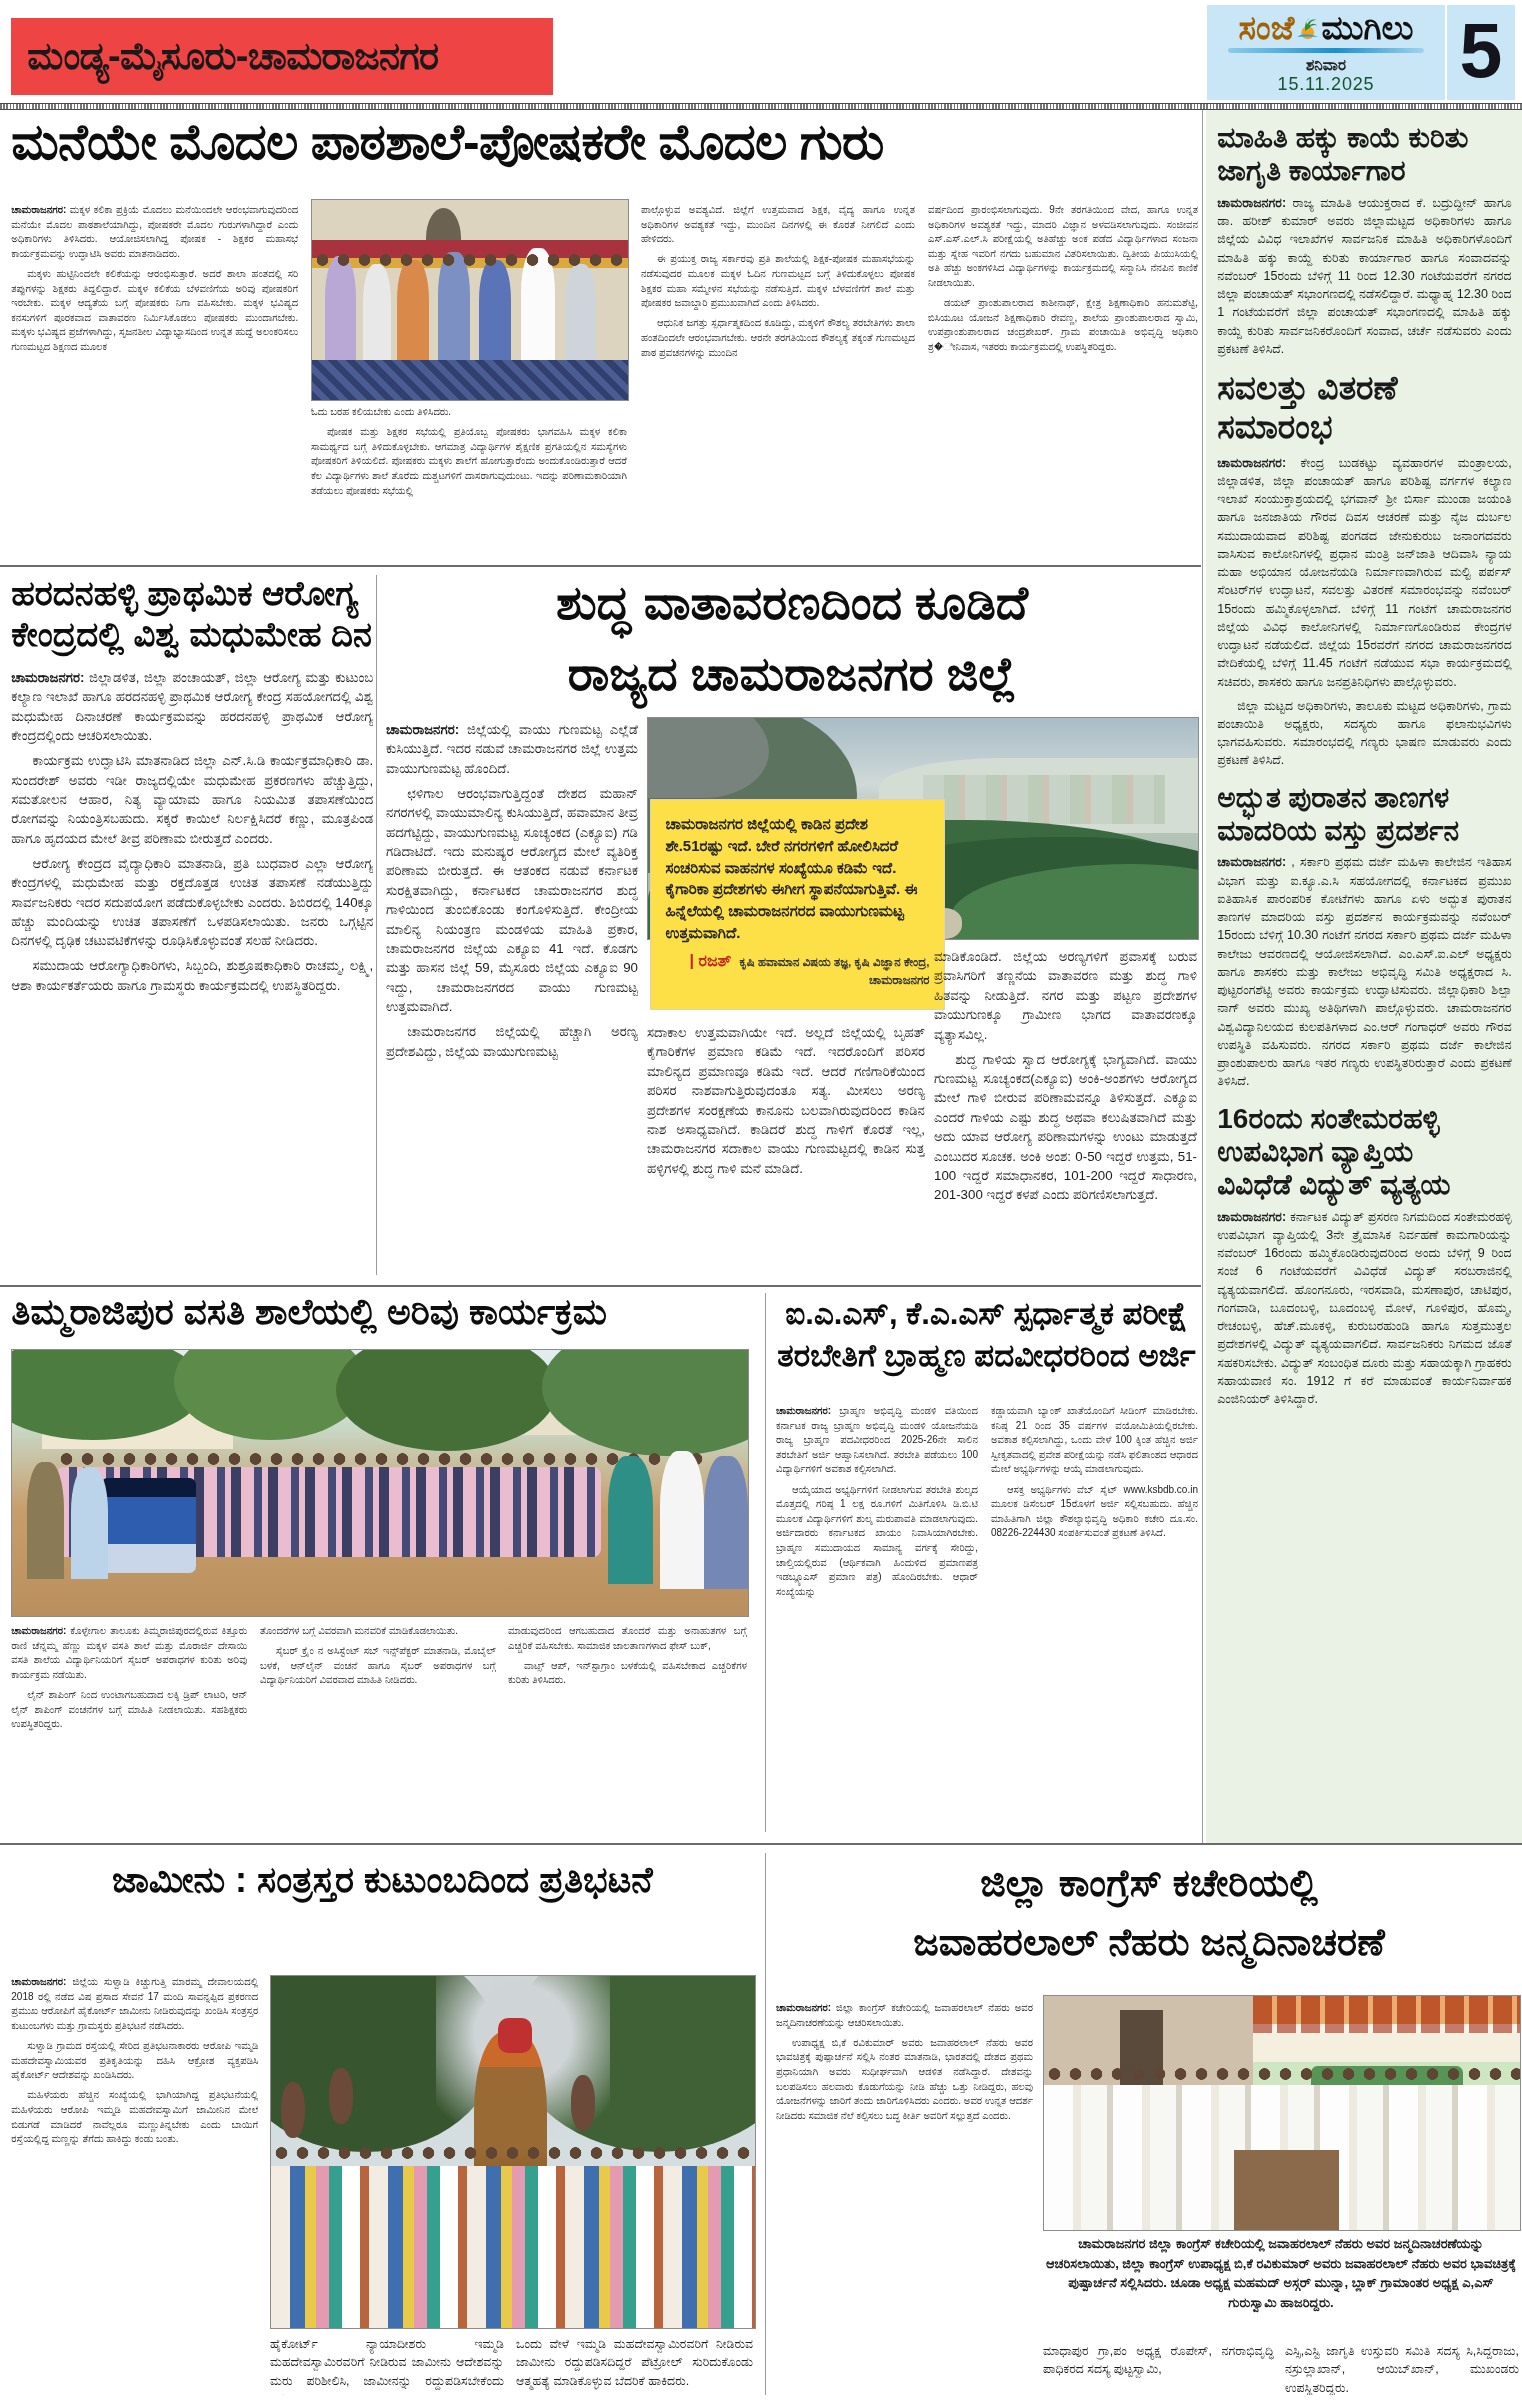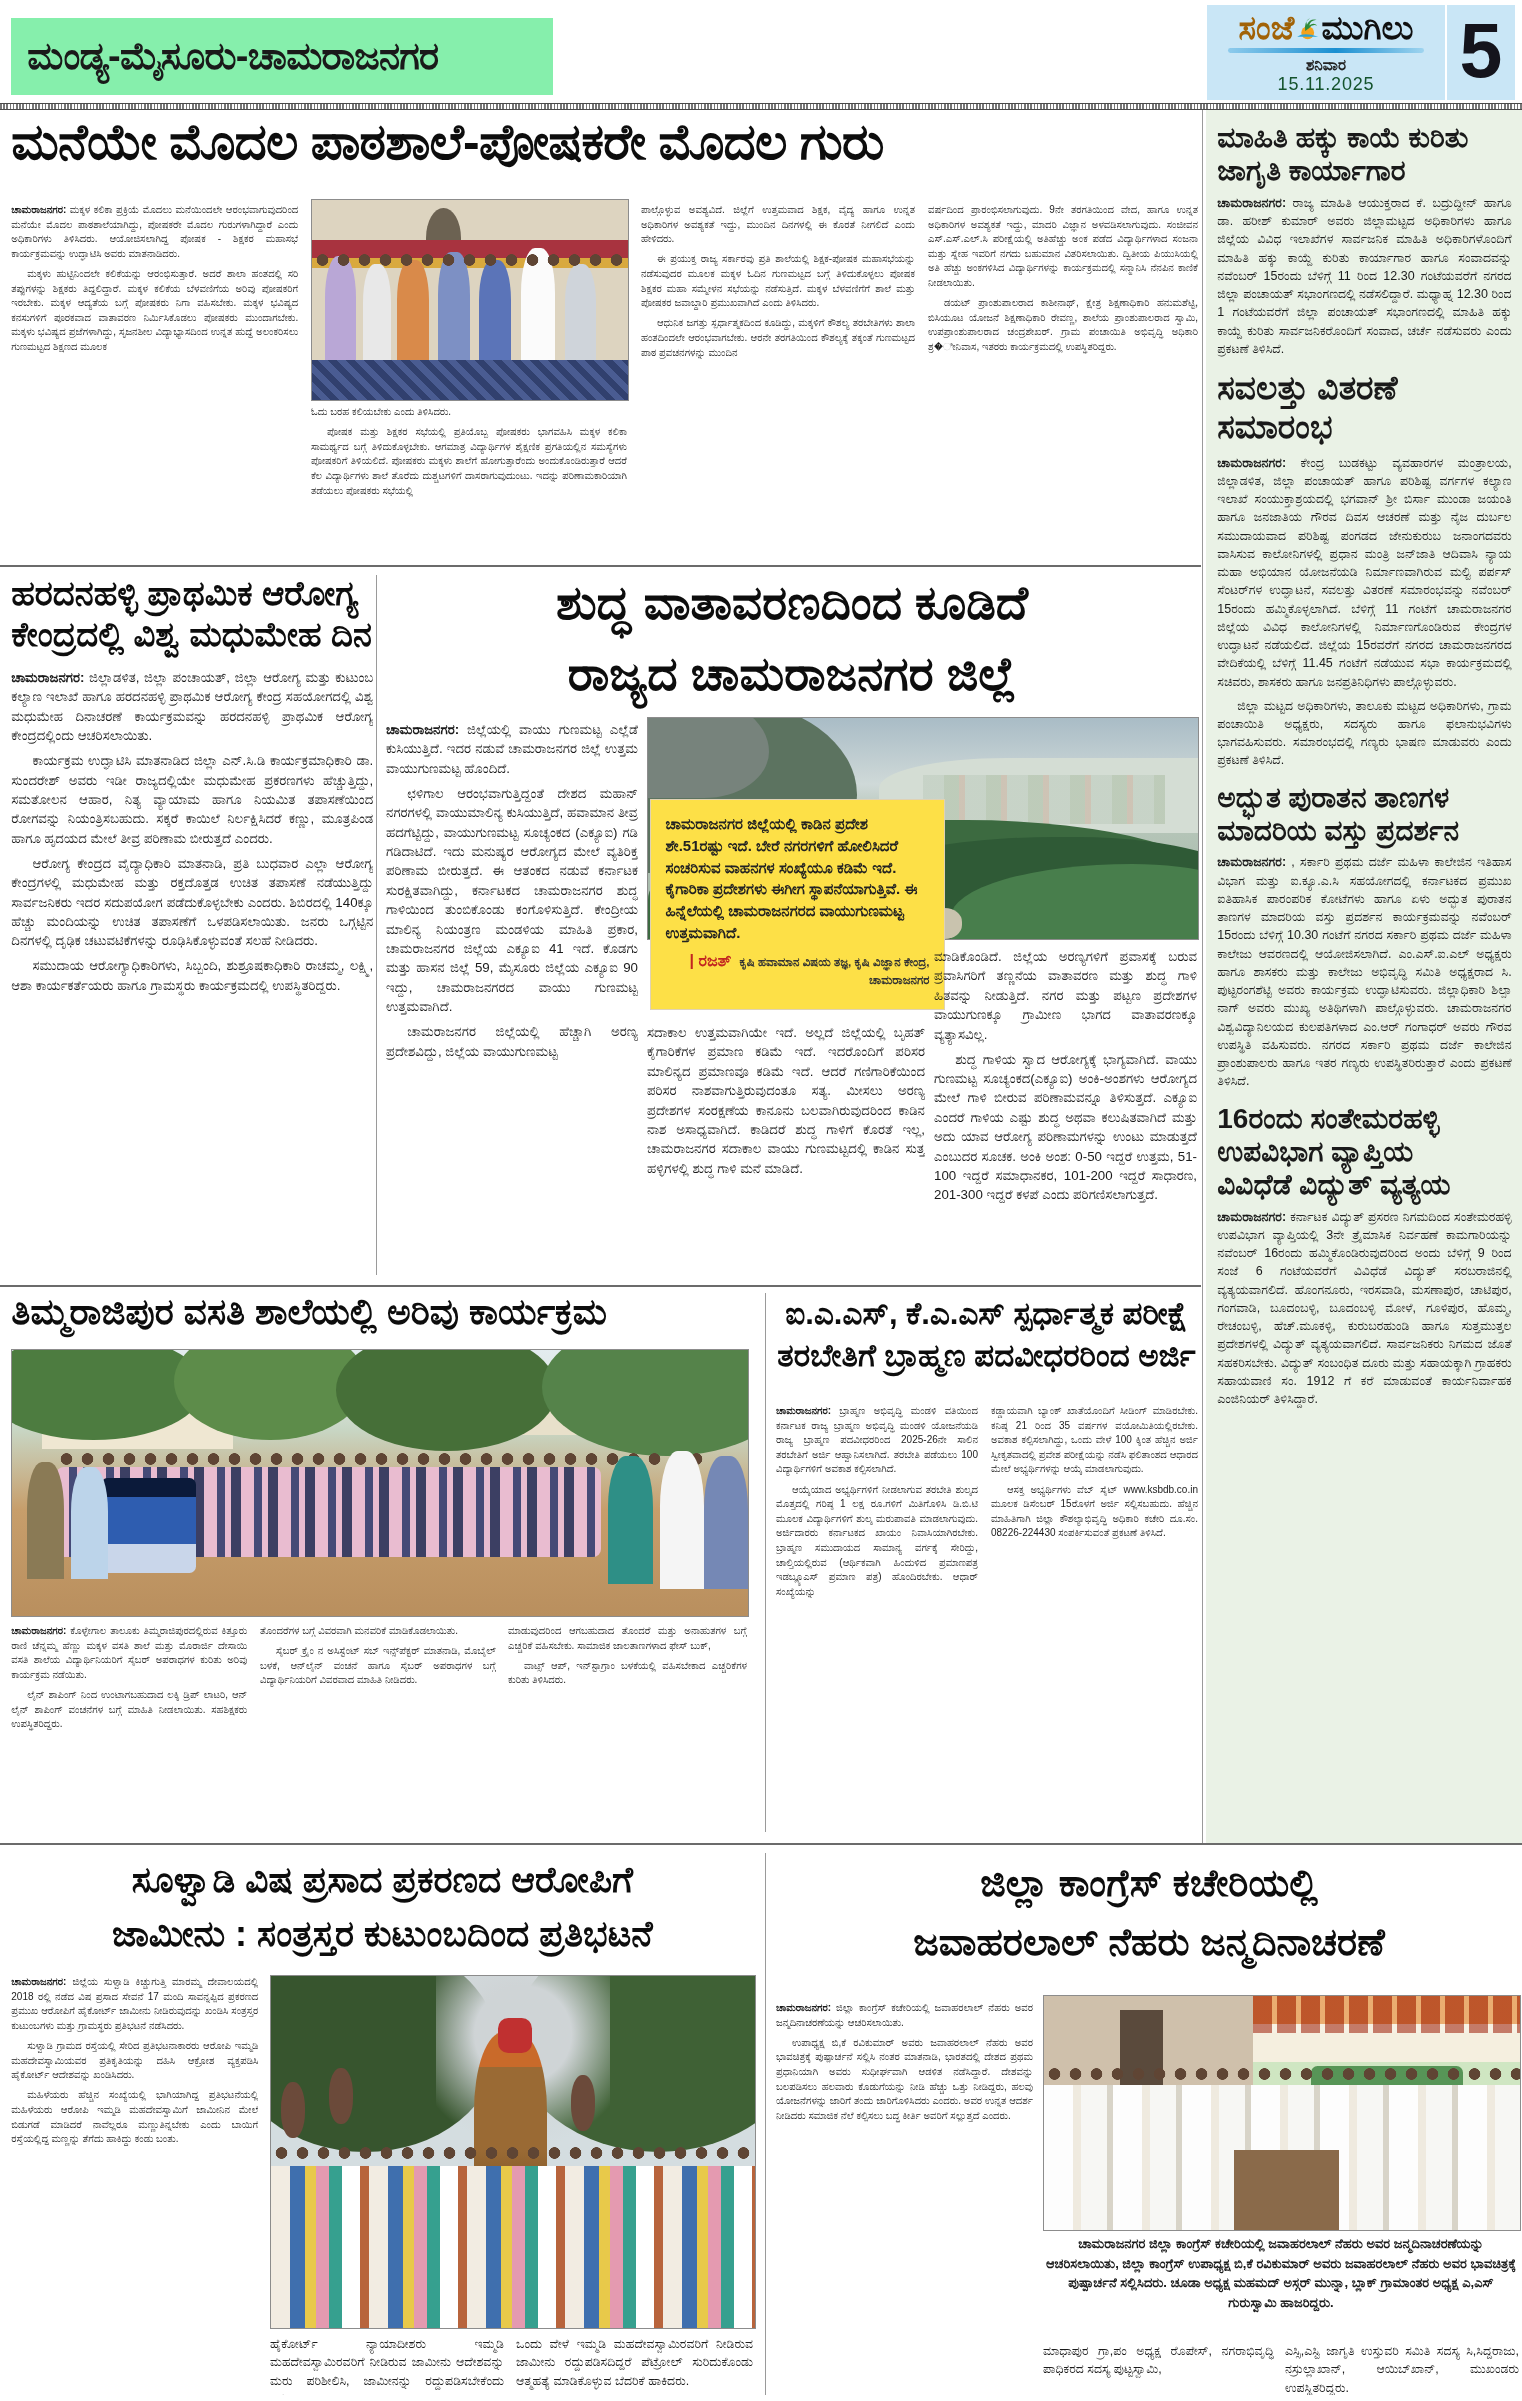--- a/index.html
+++ b/index.html
@@ -9,21 +9,21 @@
   .body-text{font-size:10px;line-height:1.46;text-align:justify;color:#1b1b1b;}
   .body-text p{margin:0 0 5.6px 0;}
   .body-text p.ind{text-indent:1.6em;}
   .dl{font-weight:bold;}
   .hl{font-weight:bold;color:#0d0d0d;}
   .rule-h{background:#6b6b6b;height:1.6px;}
   .rule-v{background:#9a9a9a;width:0.8px;}
   .photo{position:absolute;overflow:hidden;border:0.8px solid #8c8c8c;background:#d8d3c6;}
   .photo *{position:absolute;}
   
-  #region-box{left:11.3px;top:18px;width:526px;height:77px;background:#86efac;
+  #region-box{left:11.3px;top:18px;width:526px;height:77px;background:#ef4444;
       font-size:38px;font-weight:bold;line-height:77px;padding-left:16px;letter-spacing:-0.8px;}
   #masthead{left:1207px;top:4.8px;width:308px;height:95px;background:#c9e6f6;display:flex;}
   #masthead .left{flex:1;text-align:center;padding-top:6.5px;}
   #mast-logo{font-size:33px;font-weight:bold;line-height:1.05;}
   #mast-logo .red{color:#a16207;}
   #mast-logo .blk{color:#101010;}
   #swoosh{height:4.8px;margin:2.4px 21px 3.2px;border-radius:2.4px;
       background:linear-gradient(90deg,#8ecbec,#1a8fd1 55%,#9fd4ef);}
   #mast-day{font-size:15.3px;font-weight:bold;color:#222;}
   #mast-date{font-size:18px;color:#14532d;letter-spacing:0.8px;}
@@ -263,21 +263,20 @@
     <p class="ind">ಆಯ್ಕೆಯಾದ ಅಭ್ಯರ್ಥಿಗಳಿಗೆ ನೀಡಲಾಗುವ ತರಬೇತಿ ಶುಲ್ಕದ ಮೊತ್ತದಲ್ಲಿ ಗರಿಷ್ಠ 1 ಲಕ್ಷ ರೂ.ಗಳಿಗೆ ಮಿತಿಗೊಳಿಸಿ ಡಿ.ಬಿ.ಟಿ ಮೂಲಕ ವಿದ್ಯಾರ್ಥಿಗಳಿಗೆ ಶುಲ್ಕ ಮರುಪಾವತಿ ಮಾಡಲಾಗುವುದು. ಅರ್ಜಿದಾರರು ಕರ್ನಾಟಕದ ಖಾಯಂ ನಿವಾಸಿಯಾಗಿರಬೇಕು. ಬ್ರಾಹ್ಮಣ ಸಮುದಾಯದ ಸಾಮಾನ್ಯ ವರ್ಗಕ್ಕೆ ಸೇರಿದ್ದು, ಚಾಲ್ತಿಯಲ್ಲಿರುವ (ಆರ್ಥಿಕವಾಗಿ ಹಿಂದುಳಿದ ಪ್ರಮಾಣಪತ್ರ ಇಡಬ್ಲ್ಯೂಎಸ್ ಪ್ರಮಾಣ ಪತ್ರ) ಹೊಂದಿರಬೇಕು. ಆಧಾರ್ ಸಂಖ್ಯೆಯನ್ನು</p>
   </div>
   <div class="abs body-text" style="left:991px;top:1404px;width:207px;height:428px;overflow:hidden;">
     <p>ಕಡ್ಡಾಯವಾಗಿ ಬ್ಯಾಂಕ್ ಖಾತೆಯೊಂದಿಗೆ ಸೀಡಿಂಗ್ ಮಾಡಿರಬೇಕು. ಕನಿಷ್ಠ 21 ರಿಂದ 35 ವರ್ಷಗಳ ವಯೋಮಿತಿಯಲ್ಲಿರಬೇಕು. ಅವಕಾಶ ಕಲ್ಪಿಸಲಾಗಿದ್ದು, ಒಂದು ವೇಳೆ 100 ಕ್ಕಿಂತ ಹೆಚ್ಚಿನ ಅರ್ಜಿ ಸ್ವೀಕೃತವಾದಲ್ಲಿ ಪ್ರವೇಶ ಪರೀಕ್ಷೆಯನ್ನು ನಡೆಸಿ ಫಲಿತಾಂಶದ ಆಧಾರದ ಮೇಲೆ ಅಭ್ಯರ್ಥಿಗಳನ್ನು ಆಯ್ಕೆ ಮಾಡಲಾಗುವುದು.</p>
     <p class="ind">ಆಸಕ್ತ ಅಭ್ಯರ್ಥಿಗಳು ವೆಬ್ ಸೈಟ್ www.ksbdb.co.in ಮೂಲಕ ಡಿಸೆಂಬರ್ 15ರೊಳಗೆ ಅರ್ಜಿ ಸಲ್ಲಿಸಬಹುದು. ಹೆಚ್ಚಿನ ಮಾಹಿತಿಗಾಗಿ ಜಿಲ್ಲಾ ಕೌಶಲ್ಯಾಭಿವೃದ್ಧಿ ಅಧಿಕಾರಿ ಕಚೇರಿ ದೂ.ಸಂ. 08226-224430 ಸಂಪರ್ಕಿಸುವಂತೆ ಪ್ರಕಟಣೆ ತಿಳಿಸಿದೆ.</p>
   </div>
 
   <div class="abs rule-h" style="left:0;top:1843px;width:1523px;"></div>
 
   <div id="f-headline" class="abs hl">
-    <div>ಸೂಳ್ವಾಡಿ ವಿಷ ಪ್ರಸಾದ ಪ್ರಕರಣದ ಆರೋಪಿಗೆ</div>
     <div>ಜಾಮೀನು : ಸಂತ್ರಸ್ತರ ಕುಟುಂಬದಿಂದ ಪ್ರತಿಭಟನೆ</div>
   </div>
 
   <div class="abs body-text" style="left:11.3px;top:1975px;width:247px;height:416px;overflow:hidden;">
     <p><span class="dl">ಚಾಮರಾಜನಗರ:</span> <span>ಜಿಲ್ಲೆಯ ಸುಳ್ವಾಡಿ ಕಿಚ್ಚುಗುತ್ತಿ ಮಾರಮ್ಮ ದೇವಾಲಯದಲ್ಲಿ 2018 ರಲ್ಲಿ ನಡೆದ ವಿಷ ಪ್ರಸಾದ ಸೇವನೆ 17 ಮಂದಿ ಸಾವನ್ನಪ್ಪಿದ ಪ್ರಕರಣದ ಪ್ರಮುಖ ಆರೋಪಿಗೆ ಹೈಕೋರ್ಟ್ ಜಾಮೀನು ನೀಡಿರುವುದನ್ನು ಖಂಡಿಸಿ ಸಂತ್ರಸ್ತರ ಕುಟುಂಬಗಳು ಮತ್ತು ಗ್ರಾಮಸ್ಥರು ಪ್ರತಿಭಟನೆ ನಡೆಸಿದರು.</span></p>
     <p class="ind">ಸುಳ್ವಾಡಿ ಗ್ರಾಮದ ರಸ್ತೆಯಲ್ಲಿ ಸೇರಿದ ಪ್ರತಿಭಟನಾಕಾರರು ಆರೋಪಿ ಇಮ್ಮಡಿ ಮಹದೇವಸ್ವಾಮಿಯವರ ಪ್ರತಿಕೃತಿಯನ್ನು ದಹಿಸಿ ಆಕ್ರೋಶ ವ್ಯಕ್ತಪಡಿಸಿ ಹೈಕೋರ್ಟ್ ಆದೇಶವನ್ನು ಖಂಡಿಸಿದರು.</p>
     <p class="ind">ಮಹಿಳೆಯರು ಹೆಚ್ಚಿನ ಸಂಖ್ಯೆಯಲ್ಲಿ ಭಾಗಿಯಾಗಿದ್ದ ಪ್ರತಿಭಟನೆಯಲ್ಲಿ ಮಹಿಳೆಯರು ಆರೋಪಿ ಇಮ್ಮಡಿ ಮಹದೇವಸ್ವಾಮಿಗೆ ಜಾಮೀನಿನ ಮೇಲೆ ಬಿಡುಗಡೆ ಮಾಡಿದರೆ ನಾವೆಲ್ಲರೂ ಮಣ್ಣುತಿನ್ನಬೇಕು ಎಂದು ಬಾಯಿಗೆ ರಸ್ತೆಯಲ್ಲಿದ್ದ ಮಣ್ಣನ್ನು ತೆಗೆದು ಹಾಕಿದ್ದು ಕಂಡು ಬಂತು.</p>
   </div>
 
   <div class="photo" style="left:270px;top:1975px;width:484px;height:352px;">

